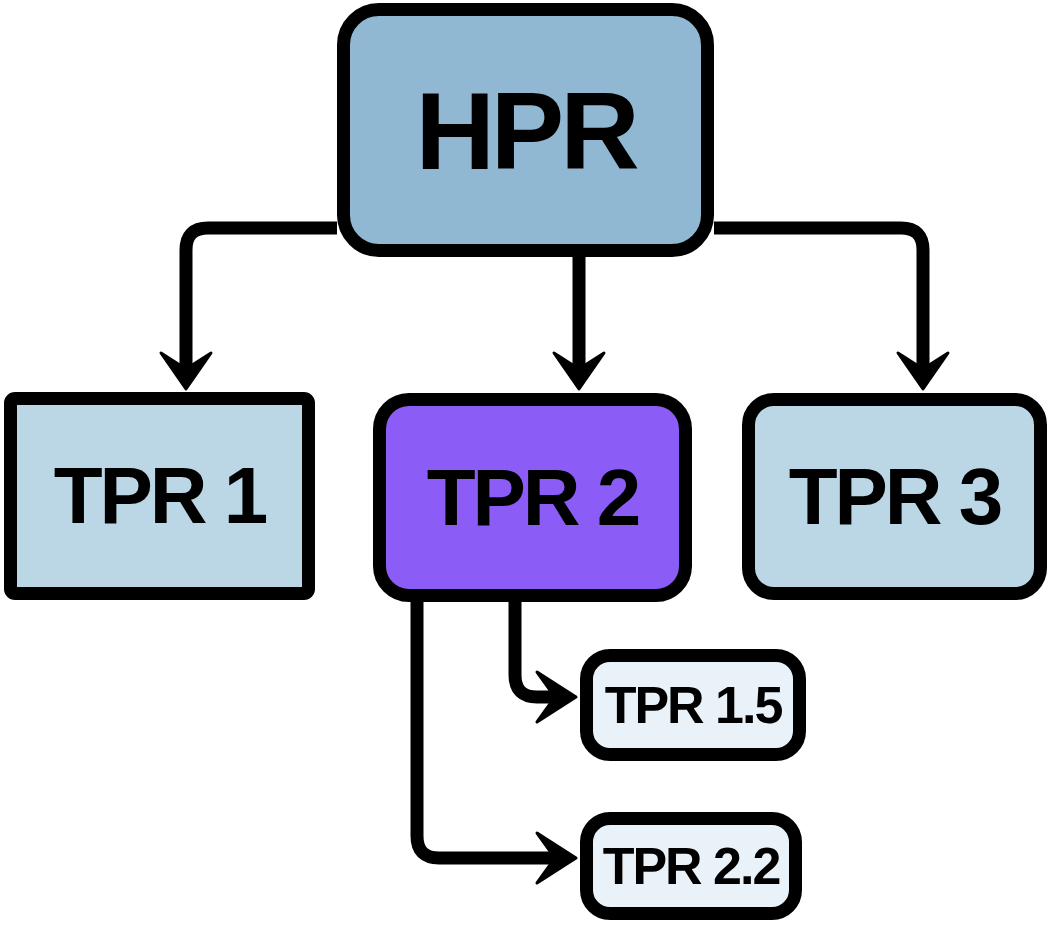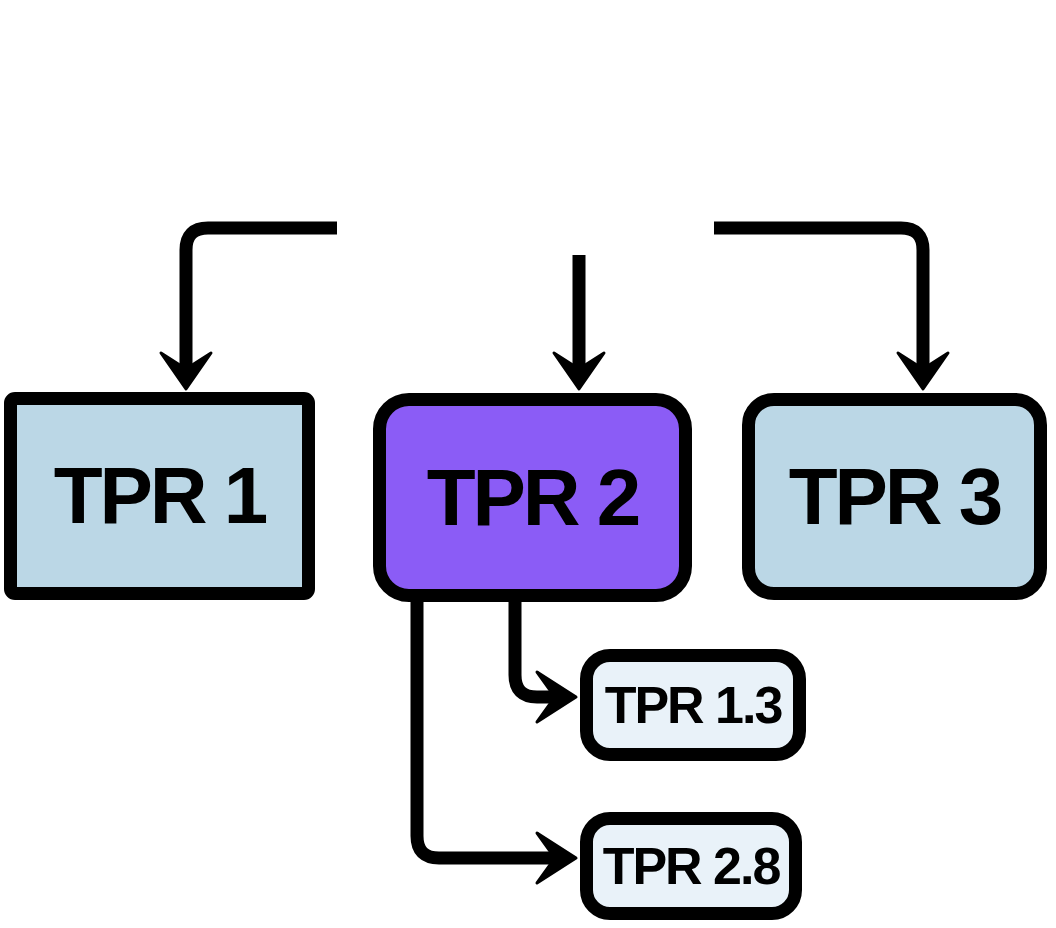--- a/index.html
+++ b/index.html
@@ -63,34 +63,37 @@
     <path class="edge" d="M 714 228 H 901 Q 923 228 923 250 V 373" style="stroke: rgb(0, 0, 0);"></path>
     <polygon class="arrowhead" points="923,389 898,353 923,369 948,353" style="fill: rgb(0, 0, 0); stroke: rgb(0, 0, 0);"></polygon>
 
     <path class="edge" d="M 515 600 V 675 Q 515 697 537 697 H 560" style="stroke: rgb(0, 0, 0);"></path>
     <polygon class="arrowhead" points="576,697 537,672 555,697 537,722" style="fill: rgb(0, 0, 0); stroke: rgb(0, 0, 0);"></polygon>
 
     <path class="edge" d="M 417 600 V 836 Q 417 858 439 858 H 560" style="stroke: rgb(0, 0, 0);"></path>
     <polygon class="arrowhead" points="576,858 537,833 555,858 537,883" style="fill: rgb(0, 0, 0); stroke: rgb(0, 0, 0);"></polygon>
   </svg>
 
+  <div class="node node-hpr" style="background-color: rgb(145, 184, 211); color: rgb(0, 0, 0);">
+    <span class="node-label">HPR</span>
+  </div>
 
   <div class="node node-tpr1" style="background-color: rgb(187, 215, 230); color: rgb(0, 0, 0);">
     <span class="node-label">TPR 1</span>
   </div>
 
   <div class="node node-tpr2" style="background-color: #8b5cf6; color: rgb(0, 0, 0);">
     <span class="node-label">TPR 2</span>
   </div>
 
   <div class="node node-tpr3" style="background-color: rgb(187, 215, 230); color: rgb(0, 0, 0);">
     <span class="node-label">TPR 3</span>
   </div>
 
   <div class="node node-tpr21" style="background-color: rgb(233, 242, 249); color: rgb(0, 0, 0);">
-    <span class="node-label">TPR 1.3</span>
+    <span class="node-label">TPR 1.5</span>
   </div>
 
   <div class="node node-tpr22" style="background-color: rgb(233, 242, 249); color: rgb(0, 0, 0);">
-    <span class="node-label">TPR 2.8</span>
+    <span class="node-label">TPR 2.2</span>
   </div>
 
 </div>
 
 </body></html>

